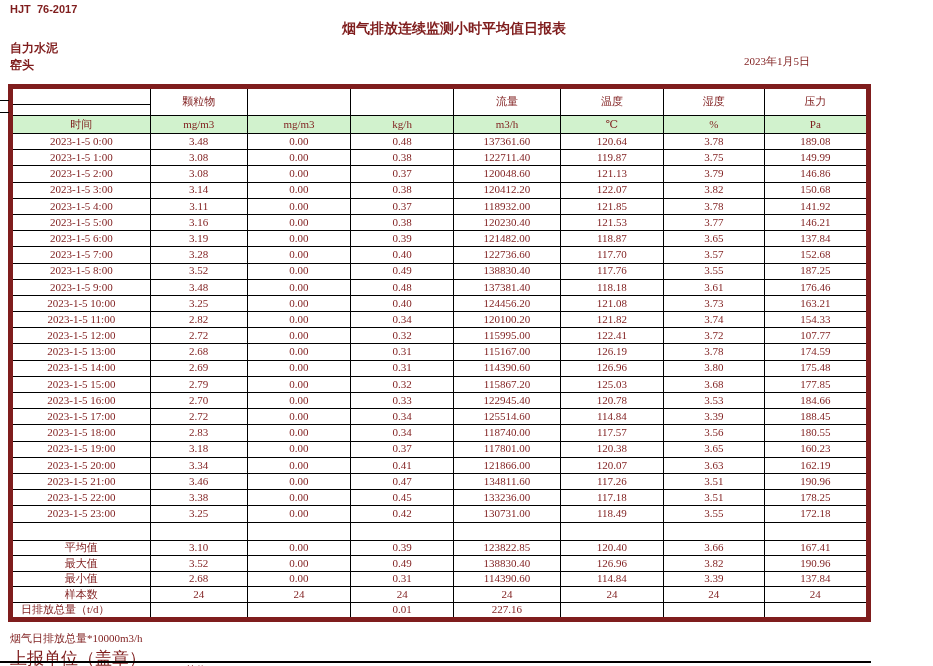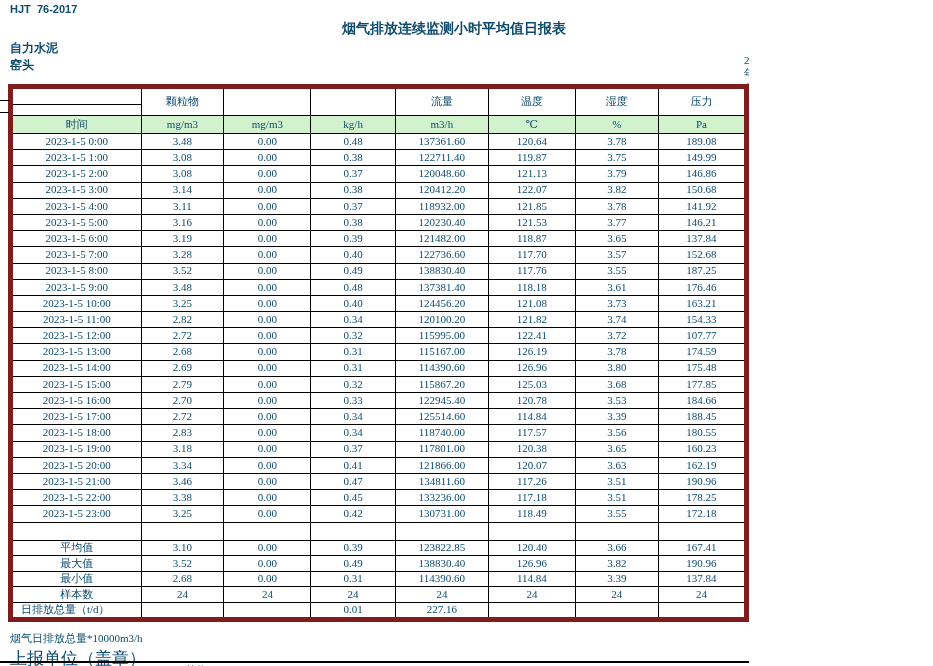--- a/index.html
+++ b/index.html
@@ -1,17 +1,17 @@
 <!DOCTYPE html>
 <html style="--hdr-green: #d1f2cd;"><head>
 <meta charset="utf-8">
 <style>
   html,body{margin:0;padding:0;background:#fff;}
-  .page{position:relative;width:749px;height:666px;background:#ffffff;overflow:hidden;
-        font-family:"Liberation Serif","DejaVu Serif",serif;color:#0c4a6e;}
+  .page{position:relative;width:871px;height:666px;background:#ffffff;overflow:hidden;
+        font-family:"Liberation Serif","DejaVu Serif",serif;color:#7f1d1d;}
   .doc-code{position:absolute;left:10px;top:3px;font-size:11px;font-weight:bold;white-space:pre;
             font-family:"Liberation Sans",sans-serif;}
   .title{position:absolute;left:0;top:20px;width:908px;text-align:center;font-size:14px;font-weight:bold;}
   .company{position:absolute;left:10px;top:40px;font-size:12px;font-weight:bold;text-align:right;}
   .station{position:absolute;left:10px;top:57px;font-size:12px;font-weight:bold;}
   .date{position:absolute;left:744px;top:54px;font-size:11px;}
   table.report{position:absolute;left:8px;top:84px;border-collapse:collapse;table-layout:fixed;
                border:5px solid #7f1d1d;}
   table.report td{border:1px solid #000;padding:0;margin:0;font-size:11px;line-height:1.05;
                   text-align:center;vertical-align:middle;white-space:nowrap;overflow:hidden;}

